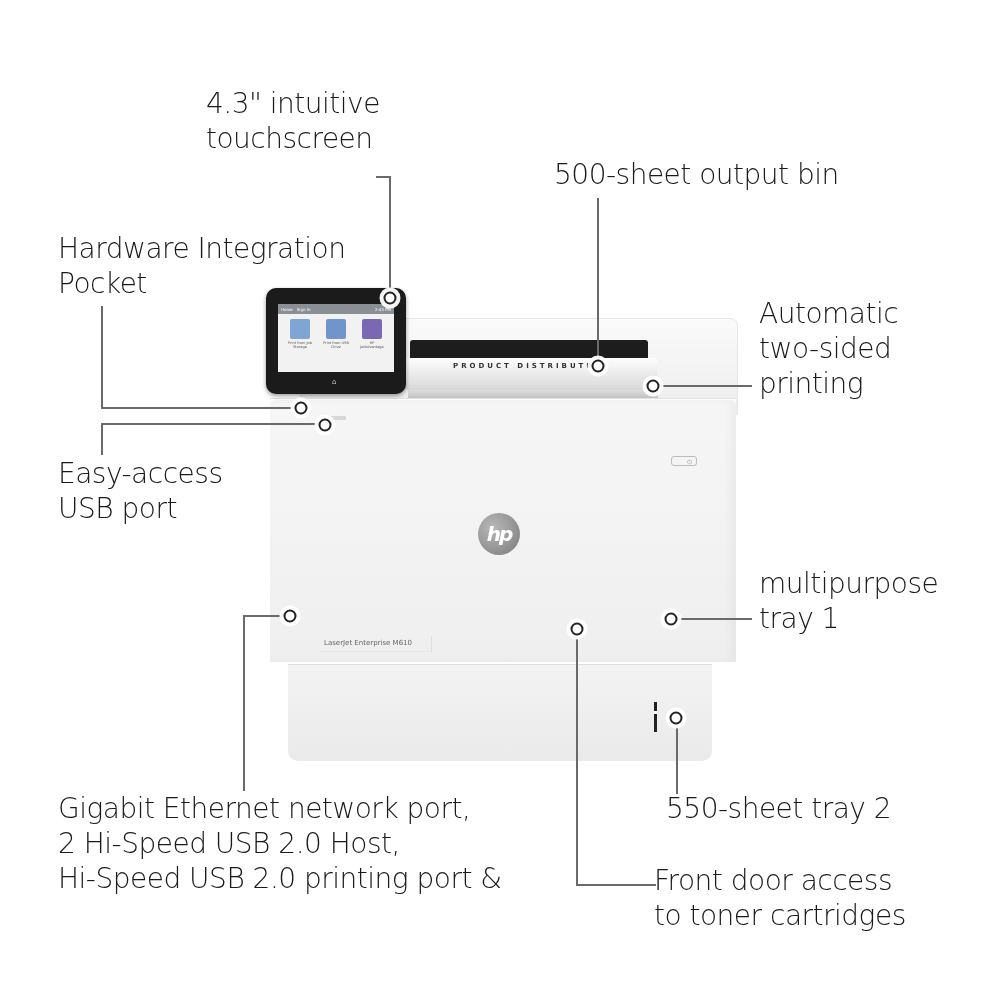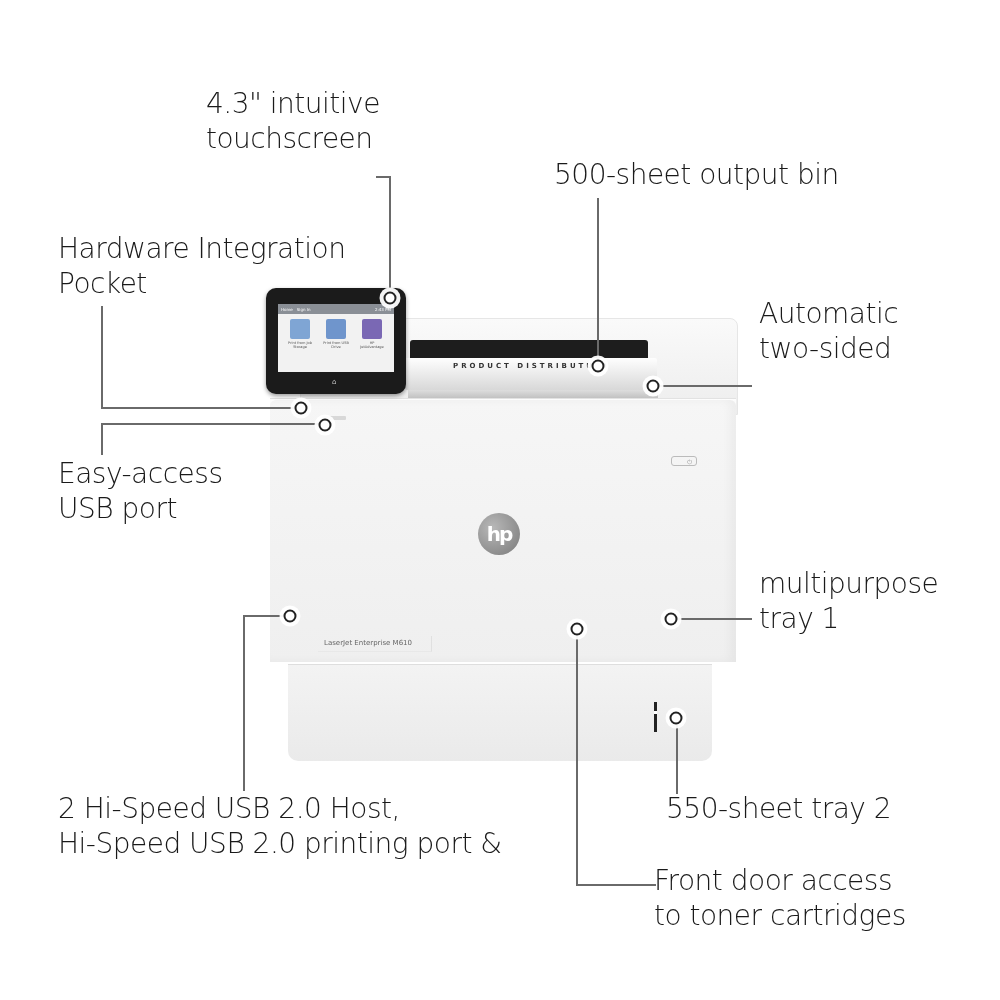--- a/index.html
+++ b/index.html
@@ -17,21 +17,21 @@
   .paper-sheet{position:absolute;left:408px;top:390px;width:250px;height:10px;background:linear-gradient(#ddd,#bbb);}
   .panel{position:absolute;left:266px;top:288px;width:140px;height:106px;background:#1b1b1b;border-radius:10px;box-shadow:0 2px 4px rgba(0,0,0,0.4);}
   .screen{position:absolute;left:12px;top:16px;width:116px;height:68px;background:#f2f2f2;overflow:hidden;}
   .screen-bar{height:10px;background:#8a8f96;display:flex;align-items:center;font-size:4px;color:#fff;padding:0 3px;gap:4px;}
   .screen-bar .time{margin-left:auto;}
   .tiles{display:flex;justify-content:space-around;padding:5px 4px 0;}
   .tile{width:26px;display:flex;flex-direction:column;align-items:center;font-size:3.5px;color:#555;text-align:center;}
   .tile .ic{width:20px;height:20px;border-radius:2px;margin-bottom:2px;}
   .home-btn{position:absolute;left:66px;top:90px;font-size:7px;color:#ccc;}
   .model-label{position:absolute;left:318px;top:636px;font-size:7px;color:#666;border-bottom:1px solid #e8e8e8;padding:3px 19px 4px 6px;border-right:1px solid #e0e0e0;}
-  .hp-logo{position:absolute;left:478px;top:513px;width:42px;height:42px;border-radius:50%;background:radial-gradient(circle at 35% 35%,#b8b8b8,#7a7a7a);color:#fff;font-size:20px;font-weight:bold;display:flex;align-items:center;justify-content:center;letter-spacing:-2px;}
+  .hp-logo{position:absolute;left:478px;top:513px;width:42px;height:42px;border-radius:50%;background:radial-gradient(circle at 35% 35%,#b8b8b8,#7a7a7a);color:#fff;font-size:20px;font-style:italic;font-weight:bold;display:flex;align-items:center;justify-content:center;letter-spacing:-2px;}
   .power-btn{position:absolute;left:671px;top:456px;width:26px;height:10px;border:1px solid #bbb;border-radius:3px;font-size:6px;color:#999;text-align:right;padding-right:4px;box-sizing:border-box;line-height:9px;}
   .level{position:absolute;left:654px;top:702px;width:3px;height:30px;background:linear-gradient(#222 30%,#fff 30%,#fff 40%,#222 40%);}
   .usb-slot{position:absolute;left:322px;top:416px;width:24px;height:4px;background:#d8d8d8;border-radius:1px;}
 </style>
 </head>
 <body>
 
 <div>
   <div class="printer-top"></div>
   <div class="output-bin"></div>
@@ -104,30 +104,32 @@
 <div class="label" style="left:554px;top:157px;">
   <div>500-sheet output bin</div>
 </div>
 <div class="label" style="left:58px;top:231px;">
   <div>Hardware Integration</div>
     <div>Pocket</div>
 </div>
 <div class="label" style="left:759px;top:296px;">
   <div>Automatic</div>
     <div>two-sided</div>
+    <div>printing</div>
 </div>
 <div class="label" style="left:58px;top:456px;">
   <div>Easy-access</div>
     <div>USB port</div>
 </div>
 <div class="label" style="left:759px;top:566px;">
     <div>multipurpose</div>
     <div>tray 1</div>
 </div>
 <div class="label" style="left:58px;top:791px;">
+  <div>Gigabit Ethernet network port,</div>
     <div>2 Hi-Speed USB 2.0 Host,</div>
     <div>Hi-Speed USB 2.0 printing port &amp;</div>
 </div>
 <div class="label" style="left:666px;top:791px;text-align:right;">
   <div>550-sheet tray 2</div>
 </div>
 <div class="label" style="left:654px;top:863px;">
   <div>Front door access</div>
     <div>to toner cartridges</div>
 </div>

